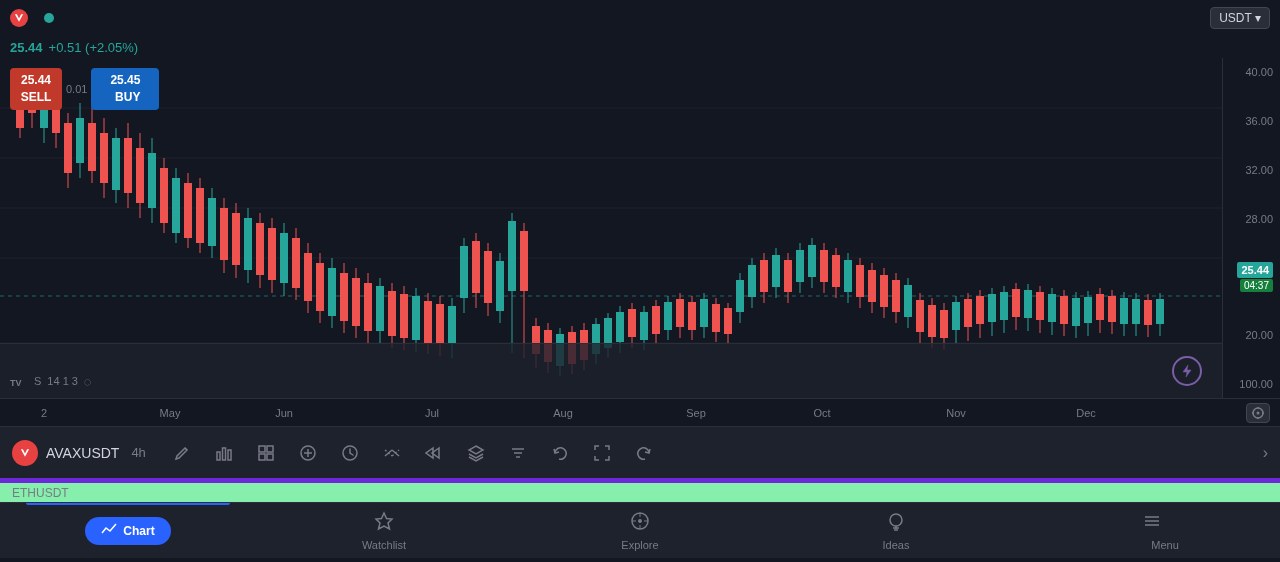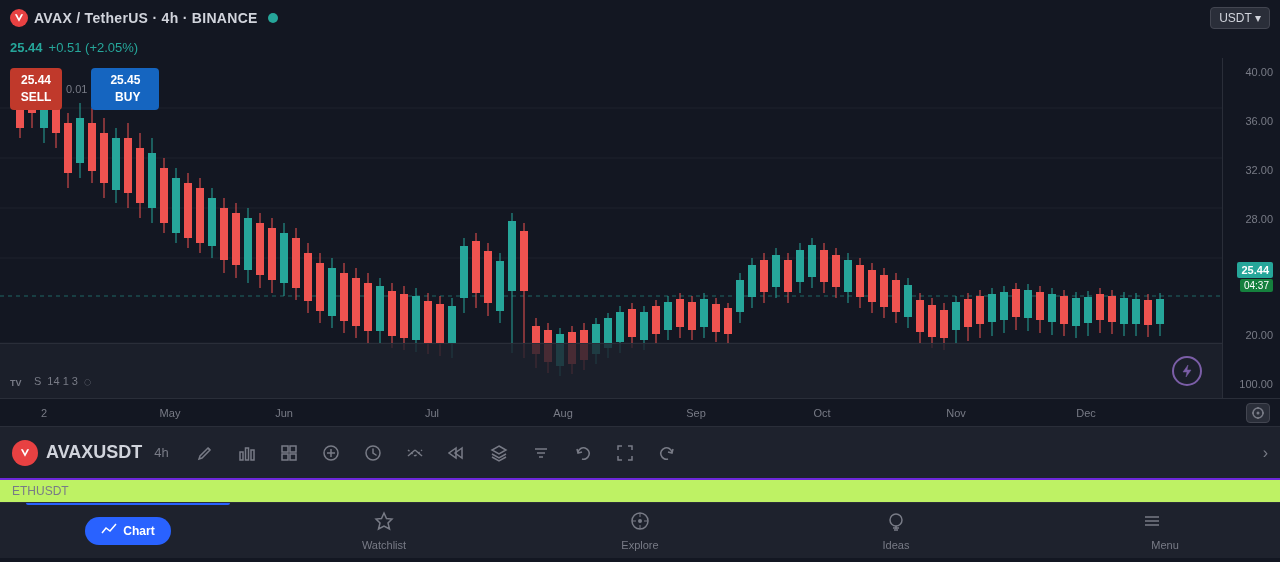--- a/index.html
+++ b/index.html
@@ -251,22 +251,22 @@
       background: #e84142;
       display: flex;
       align-items: center;
       justify-content: center;
       color: #fff;
       font-size: 10px;
       font-weight: 700;
       flex-shrink: 0;
     }
     .symbol-name {
-      font-size: 18px;
-      font-weight: 700;
+      font-size: 14px;
+      font-weight: 400;
       color: #d1d4dc;
     }
     .timeframe {
       font-size: 13px;
       color: #787b86;
       margin-left: 4px;
     }
     .toolbar-icons {
       display: flex;
       align-items: center;
@@ -359,27 +359,20 @@
 </head>
 <body>
 
 <div class="header">
 
   <svg class="logo-icon" viewBox="0 0 24 24">
     <circle cx="12" cy="12" r="12" fill="#e84142"></circle>
     <path d="M14.8 7L12 12.5 9.2 7H6.5l5.5 10 5.5-10z" fill="white"></path>
   </svg>
 
-  <span class="symbol-title">
-    <span>AVAX / TetherUS</span>
-    <span> · </span>
-    <span>4h</span>
-    <span> · </span>
-    <span>BINANCE</span>
-  </span>
 
   <div class="live-dot"></div>
 
   <button class="currency-btn">
     <span>USDT ▾</span>
   </button>
 </div>
 
 <div class="price-row">
   <span class="price-value">25.44</span>
@@ -885,21 +878,21 @@
       <svg width="18" height="18" viewBox="0 0 18 18" fill="none">
         <path d="M14 8C13 5 10 3 7 4c-3 1-5 4-4 7s4 5 7 4" stroke="#787b86" stroke-width="1.5" fill="none"></path>
         <polyline points="15,5 14,9 10,8" stroke="#787b86" stroke-width="1.5" fill="none"></polyline>
       </svg>
     </div>
   </div>
 
   <div class="right-arrow" style="color:#787b86; font-size:16px;">›</div>
 </div>
 
-<div style="height:24px; background:#bef264; padding:0 12px; display:flex; align-items:center; border-top:2px solid #6d28d9;">
+<div style="height:24px; background:#86efac; padding:0 12px; display:flex; align-items:center; border-top:5px solid #6d28d9;">
   <span style="font-size:12px; color:#787b86;">ETHUSDT</span>
 </div>
 
 <div class="bottom-nav">
 
   <div class="nav-item active">
     <div class="chart-tab-bg">
       <span>
         <svg width="16" height="16" viewBox="0 0 16 16" fill="none">
           <polyline points="1,12 5,7 9,10 15,3" stroke="#fff" stroke-width="1.5" fill="none"></polyline>

